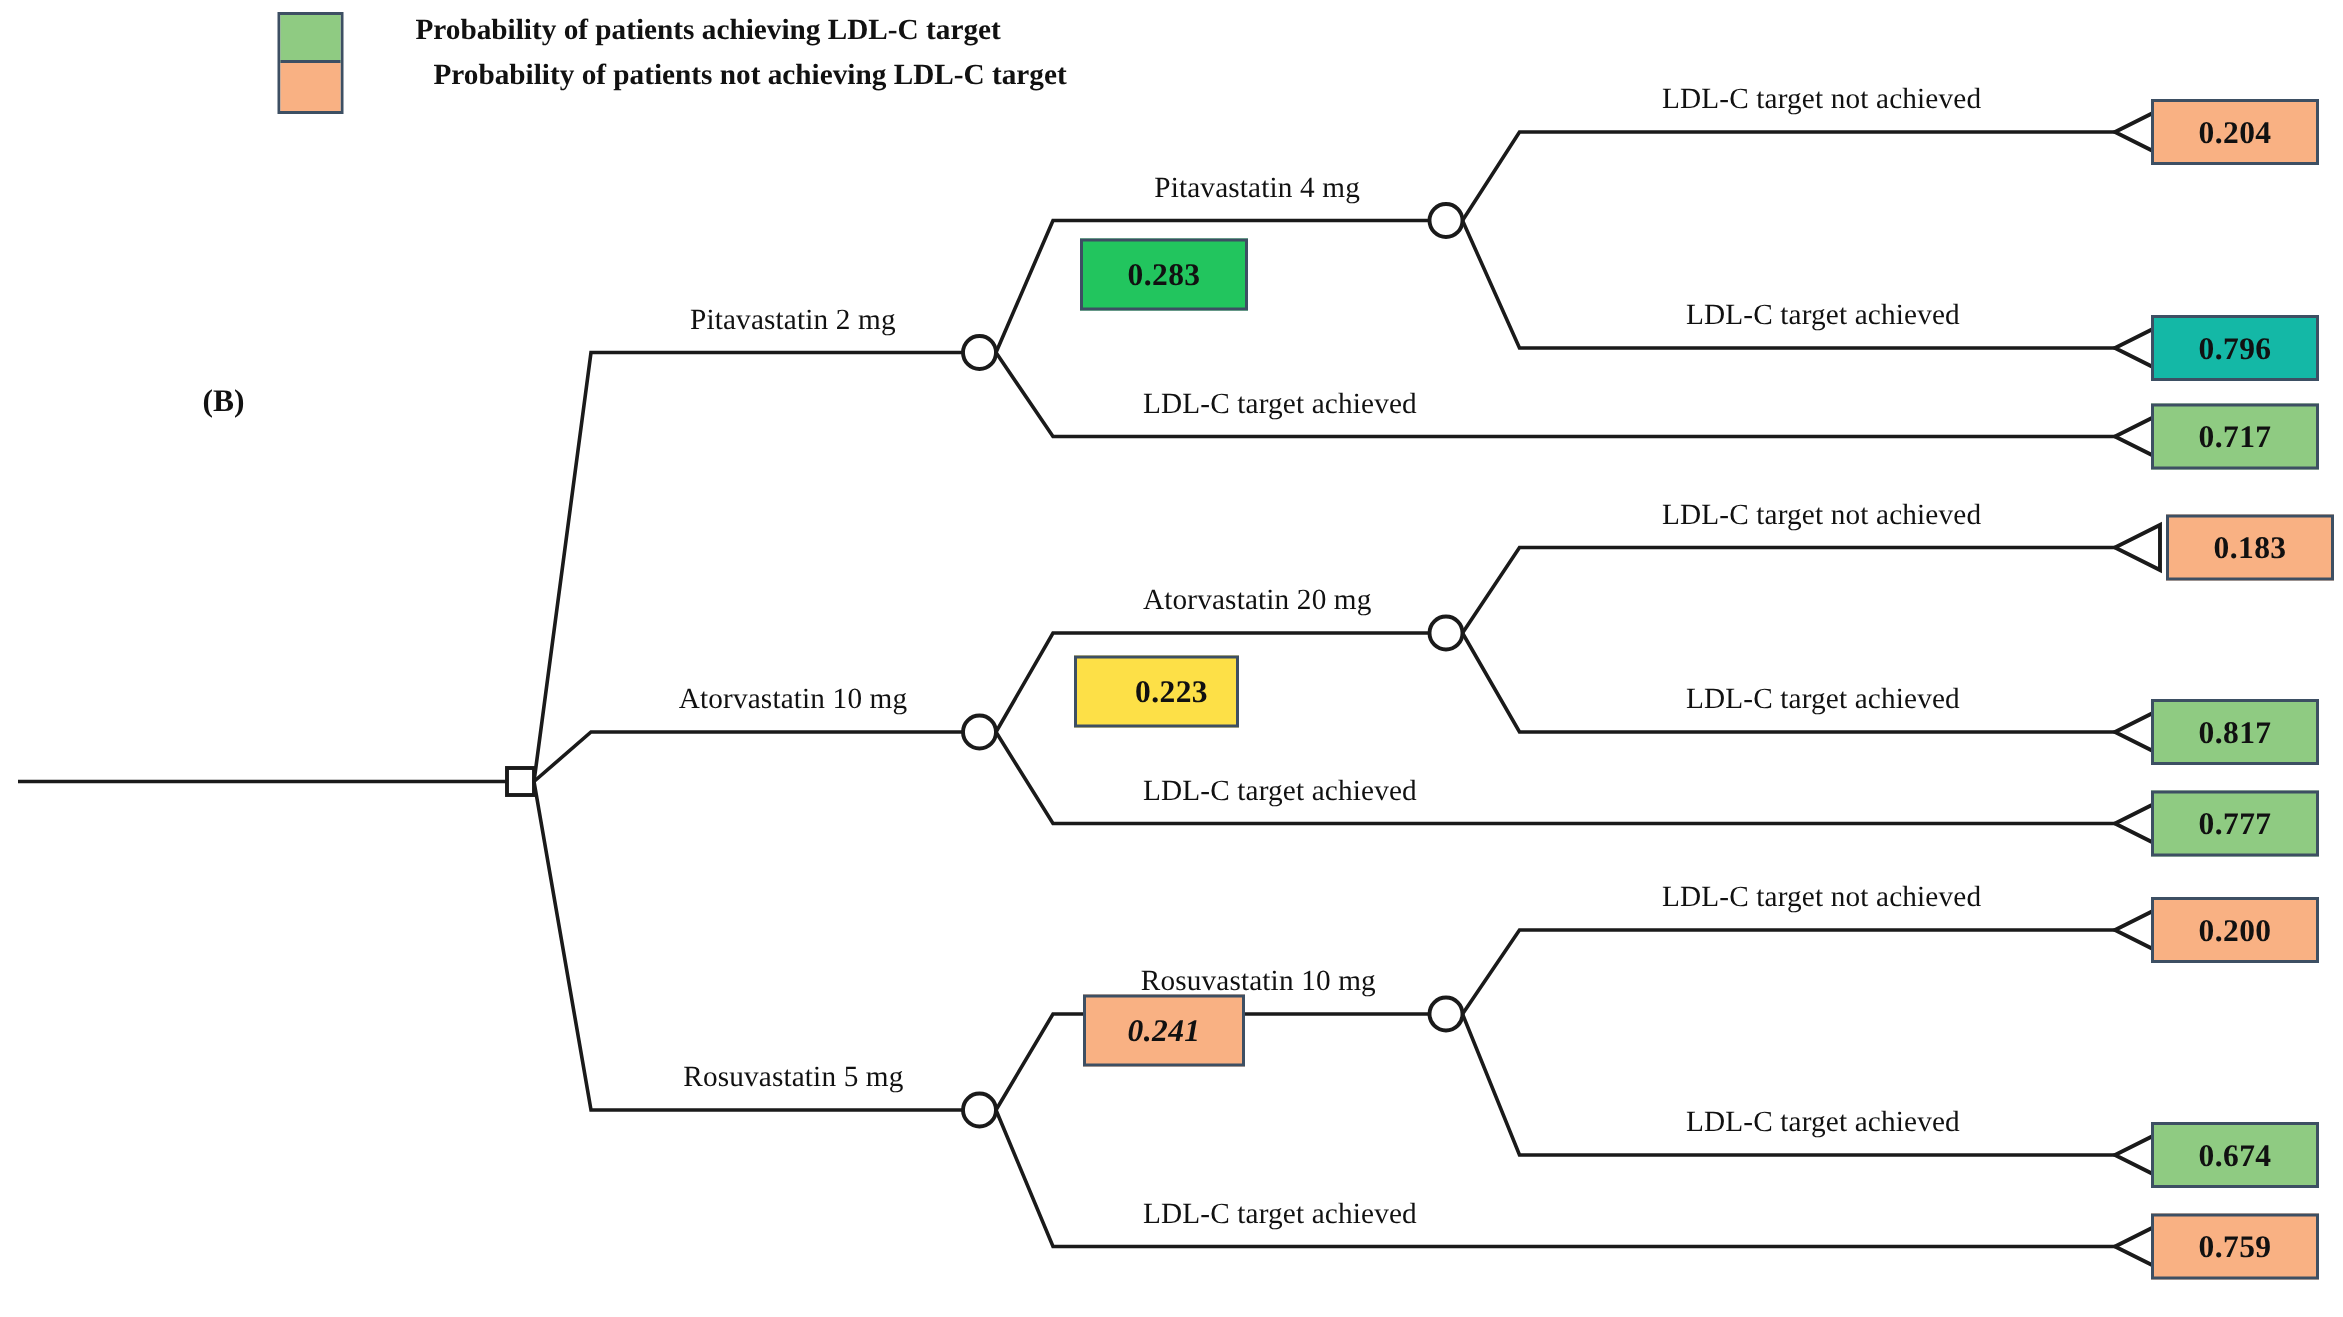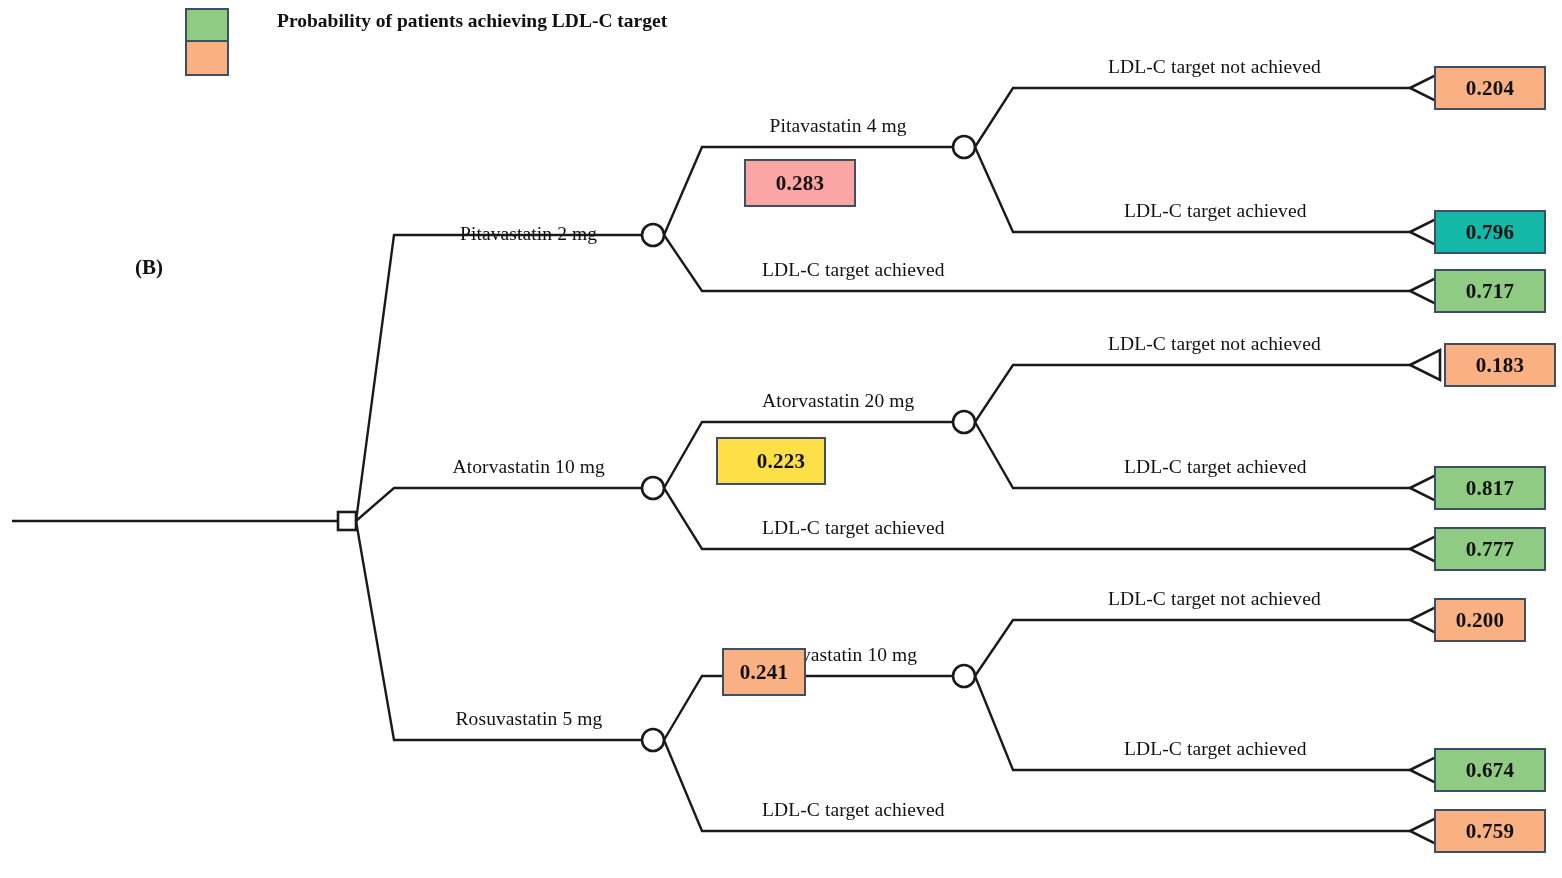--- a/index.html
+++ b/index.html
@@ -126,20 +126,21 @@
 
   <div class="panel-label" id="panel-label" style="left:135px; top:255px;">(B)</div>
 
   <div class="legend">
     <div class="legend-swatches">
       <div class="legend-swatch top" id="legend-sw-0" style="background: rgb(143, 203, 130);"></div>
       <div class="legend-swatch" id="legend-sw-1" style="background: rgb(249, 177, 131);"></div>
     </div>
     <div class="legend-texts">
       <div class="legend-line">Probability of patients achieving LDL-C target</div>
+      <div class="legend-line second">Probability of patients not achieving LDL-C target</div>
     </div>
   </div>
 
 
   <svg class="tree-svg" id="tree-svg" viewBox="0 0 1562 878">
       <path d="M 12 521 L 338 521" class="edge"></path>
       <rect x="338" y="512" width="18" height="18" class="node-shape"></rect>
       <path d="M 356 521 L 394 235 L 642 235" class="edge"></path>
       <circle cx="653" cy="235" r="11" class="node-shape"></circle>
       <path d="M 664 235 L 702 147 L 953 147" class="edge"></path>
@@ -166,44 +167,44 @@
       <circle cx="964" cy="676" r="11" class="node-shape"></circle>
       <path d="M 975 676 L 1013 620 L 1410 620" class="edge"></path>
       <path d="M 1410 620 L 1440 605 L 1440 635 Z" class="terminal-tri"></path>
       <path d="M 975 676 L 1013 770 L 1410 770" class="edge"></path>
       <path d="M 1410 770 L 1440 755 L 1440 785 Z" class="terminal-tri"></path>
       <path d="M 664 740 L 702 831 L 1410 831" class="edge"></path>
       <path d="M 1410 831 L 1440 816 L 1440 846 Z" class="terminal-tri"></path>
     </svg>
 
   <div id="label-layer">
-      <div class="edge-label" style="top: 203px; left: 460px; margin-top: 20px;">Pitavastatin 2 mg</div>
+      <div class="edge-label" style="top: 203px; left: 460px;">Pitavastatin 2 mg</div>
       <div class="edge-label" style="top: 115px; left: 769.5px;">Pitavastatin 4 mg</div>
       <div class="edge-label" style="top: 56px; left: 1108px;">LDL-C target not achieved</div>
       <div class="edge-label" style="top: 200px; left: 1124px;">LDL-C target achieved</div>
       <div class="edge-label" style="top: 259px; left: 762px;">LDL-C target achieved</div>
       <div class="edge-label" style="top: 456px; left: 452.5px;">Atorvastatin 10 mg</div>
       <div class="edge-label" style="top: 390px; left: 762px;">Atorvastatin 20 mg</div>
       <div class="edge-label" style="top: 333px; left: 1108px;">LDL-C target not achieved</div>
       <div class="edge-label" style="top: 456px; left: 1124px;">LDL-C target achieved</div>
       <div class="edge-label" style="top: 517px; left: 762px;">LDL-C target achieved</div>
       <div class="edge-label" style="top: 708px; left: 455.5px;">Rosuvastatin 5 mg</div>
       <div class="edge-label" style="top: 644px; left: 760.5px;">Rosuvastatin 10 mg</div>
       <div class="edge-label" style="top: 588px; left: 1108px;">LDL-C target not achieved</div>
       <div class="edge-label" style="top: 738px; left: 1124px;">LDL-C target achieved</div>
       <div class="edge-label" style="top: 799px; left: 762px;">LDL-C target achieved</div>
     </div>
   <div id="box-layer">
-      <div class="value-box" style="left: 744px; top: 159px; width: 112px; height: 48px; background: #fca5a5; border-color: rgb(61, 79, 99);">0.283</div>
+      <div class="value-box" style="left: 720px; top: 159px; width: 112px; height: 48px; background: #22c55e; border-color: rgb(61, 79, 99);">0.283</div>
       <div class="value-box" style="left: 1434px; top: 66px; width: 112px; height: 44px; background: rgb(249, 177, 131); border-color: rgb(61, 79, 99);">0.204</div>
       <div class="value-box" style="left: 1434px; top: 210px; width: 112px; height: 44px; background: #14b8a6; border-color: rgb(61, 79, 99);">0.796</div>
       <div class="value-box" style="left: 1434px; top: 269px; width: 112px; height: 44px; background: rgb(143, 203, 130); border-color: rgb(61, 79, 99);">0.717</div>
       <div class="value-box" style="left: 716px; top: 437px; width: 110px; height: 48px; background: #fde047; border-color: rgb(61, 79, 99); padding-left: 20px;">0.223</div>
       <div class="value-box" style="left: 1434px; top: 343px; width: 112px; height: 44px; background: rgb(249, 177, 131); border-color: rgb(61, 79, 99); margin-left: 10px;">0.183</div>
       <div class="value-box" style="left: 1434px; top: 466px; width: 112px; height: 44px; background: rgb(143, 203, 130); border-color: rgb(61, 79, 99);">0.817</div>
       <div class="value-box" style="left: 1434px; top: 527px; width: 112px; height: 44px; background: rgb(143, 203, 130); border-color: rgb(61, 79, 99);">0.777</div>
-      <div class="value-box" style="left: 722px; top: 648px; width: 84px; height: 48px; background: rgb(249, 177, 131); border-color: rgb(61, 79, 99);">0.241</div>
-      <div class="value-box" style="left: 1434px; top: 598px; width: 92px; height: 44px; background: rgb(249, 177, 131); border-color: rgb(61, 79, 99);">0.200</div>
+      <div class="value-box" style="left: 722px; top: 663px; width: 108px; height: 48px; background: rgb(249, 177, 131); border-color: rgb(61, 79, 99); font-style: italic;">0.241</div>
+      <div class="value-box" style="left: 1434px; top: 598px; width: 112px; height: 44px; background: rgb(249, 177, 131); border-color: rgb(61, 79, 99);">0.200</div>
       <div class="value-box" style="left: 1434px; top: 748px; width: 112px; height: 44px; background: rgb(143, 203, 130); border-color: rgb(61, 79, 99);">0.674</div>
       <div class="value-box" style="left: 1434px; top: 809px; width: 112px; height: 44px; background: rgb(249, 177, 131); border-color: rgb(61, 79, 99);">0.759</div>
     </div>
 
 </div>
 
 </body></html>

